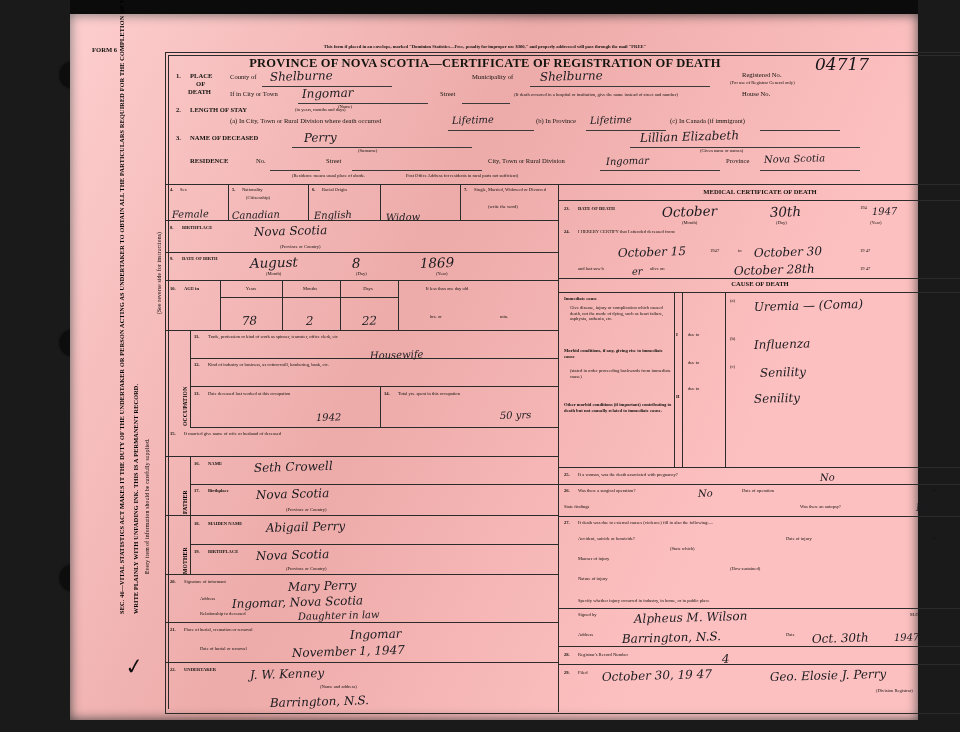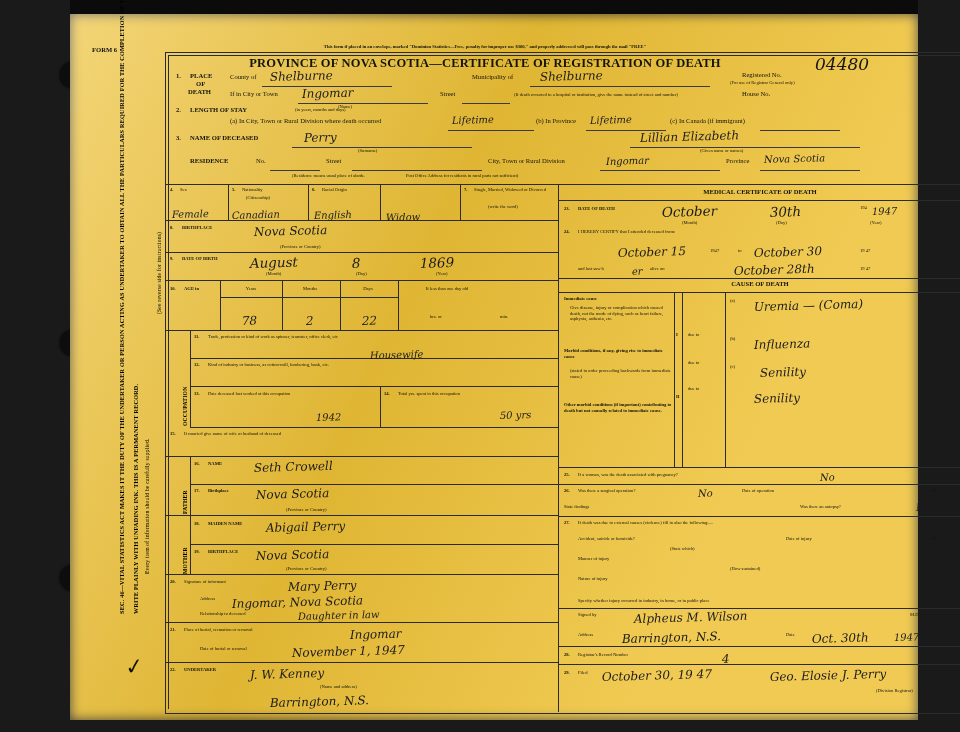--- a/index.html
+++ b/index.html
@@ -1,18 +1,18 @@
 <!DOCTYPE html>
 <html><head>
 <meta charset="utf-8">
 <style>
   html,body{margin:0;padding:0;background:#000;}
   body{width:960px;height:732px;overflow:hidden;font-family:"Liberation Serif",serif;}
   #page{position:relative;width:960px;height:732px;background:#1a1a1a;}
-  .scan{position:absolute;left:70px;top:14px;width:848px;height:706px;background:#eab308;
+  .scan{position:absolute;left:70px;top:14px;width:848px;height:706px;background:#fca5a5;
         box-shadow:0 0 12px #000 inset;}
   .scan:before{content:"";position:absolute;inset:0;
     background:linear-gradient(115deg,rgba(255,255,255,.45),rgba(190,188,180,.25) 40%,rgba(255,255,255,.3) 75%);
     pointer-events:none;}
   .holes{position:absolute;left:0;top:0;width:70px;height:732px;}
   .hole{position:absolute;left:60px;width:26px;height:26px;border-radius:50%;background:#0d0d0d;
         box-shadow:0 0 3px #000;}
   .topbar{position:absolute;left:70px;top:0;width:848px;height:16px;background:#0b0b0b;}
   .topnick{position:absolute;top:0;height:20px;background:#0b0b0b;}
   
@@ -50,21 +50,21 @@
     <div class="hole" style="top:565px;"></div>
   </div>
 
   <div class="scan">
 
     <div class="t sm bold" style="left:22px;top:32px;">FORM 6</div>
 
     <div class="t xtiny bold ctr" style="left:115px;top:30px;width:600px;">This form if placed in an envelope, marked "Dominion Statistics—Free, penalty for improper use $300," and properly addressed will pass through the mail "FREE"</div>
 
     <div class="t title ctr" style="left:90px;top:42px;width:650px;">PROVINCE OF NOVA SCOTIA—CERTIFICATE OF REGISTRATION OF DEATH</div>
-    <div class="regno" style="position:absolute;left:745px;top:40px;">04480</div>
+    <div class="regno" style="position:absolute;left:745px;top:40px;">04717</div>
 
     <div class="vert" style="left:48px;top:600px;transform:rotate(-90deg);">
       <div class="ln" style="font-size:6.2px;">SEC. 46—VITAL STATISTICS ACT MAKES IT THE DUTY OF THE UNDERTAKER OR PERSON ACTING AS UNDERTAKER TO OBTAIN ALL THE PARTICULARS REQUIRED FOR THE COMPLETION OF THIS "CERTIFICATE OF DEATH" AND TO FILE THE SAME WITH THE DIVISION REGISTRAR WHO SHALL ISSUE THE BURIAL PERMIT.</div>
     </div>
     <div class="vert" style="left:62px;top:600px;transform:rotate(-90deg);">
       <div class="ln" style="font-size:6.2px;">WRITE PLAINLY WITH UNFADING INK.  THIS IS A PERMANENT RECORD.</div>
     </div>
     <div class="vert" style="left:74px;top:560px;transform:rotate(-90deg);">
       <div class="ln" style="font-size:5.6px;font-weight:normal;">Every item of information should be carefully supplied.</div>
     </div>

